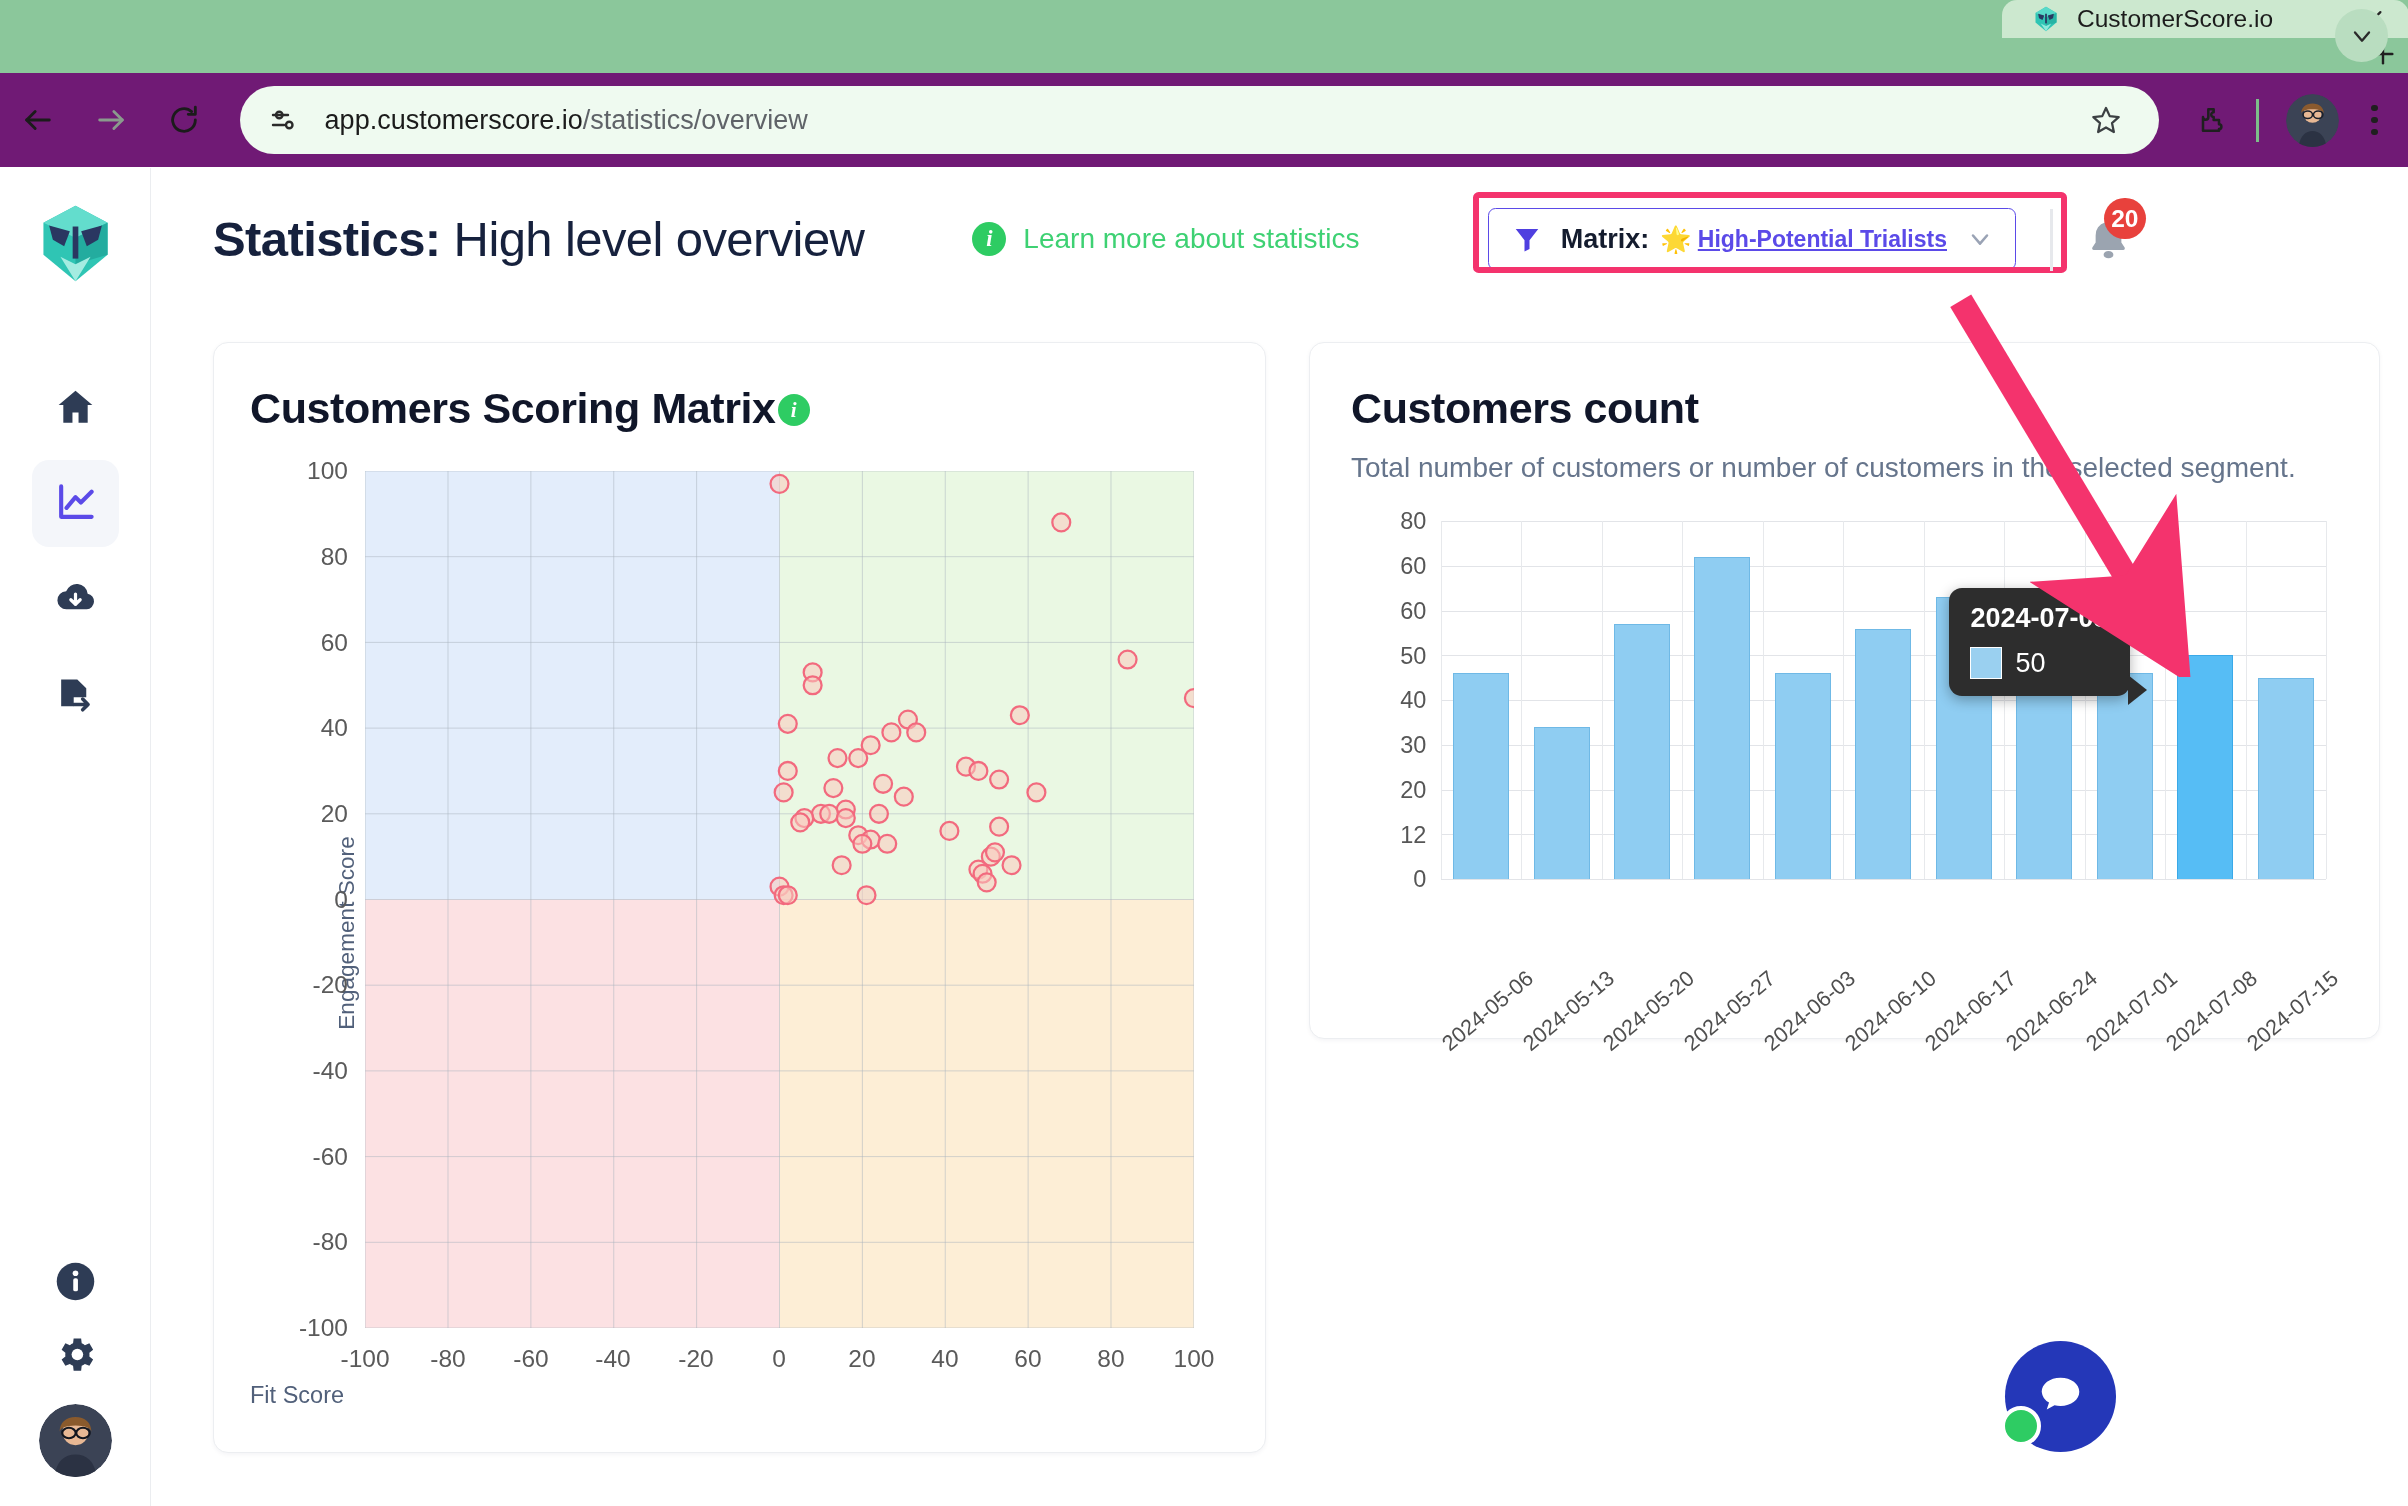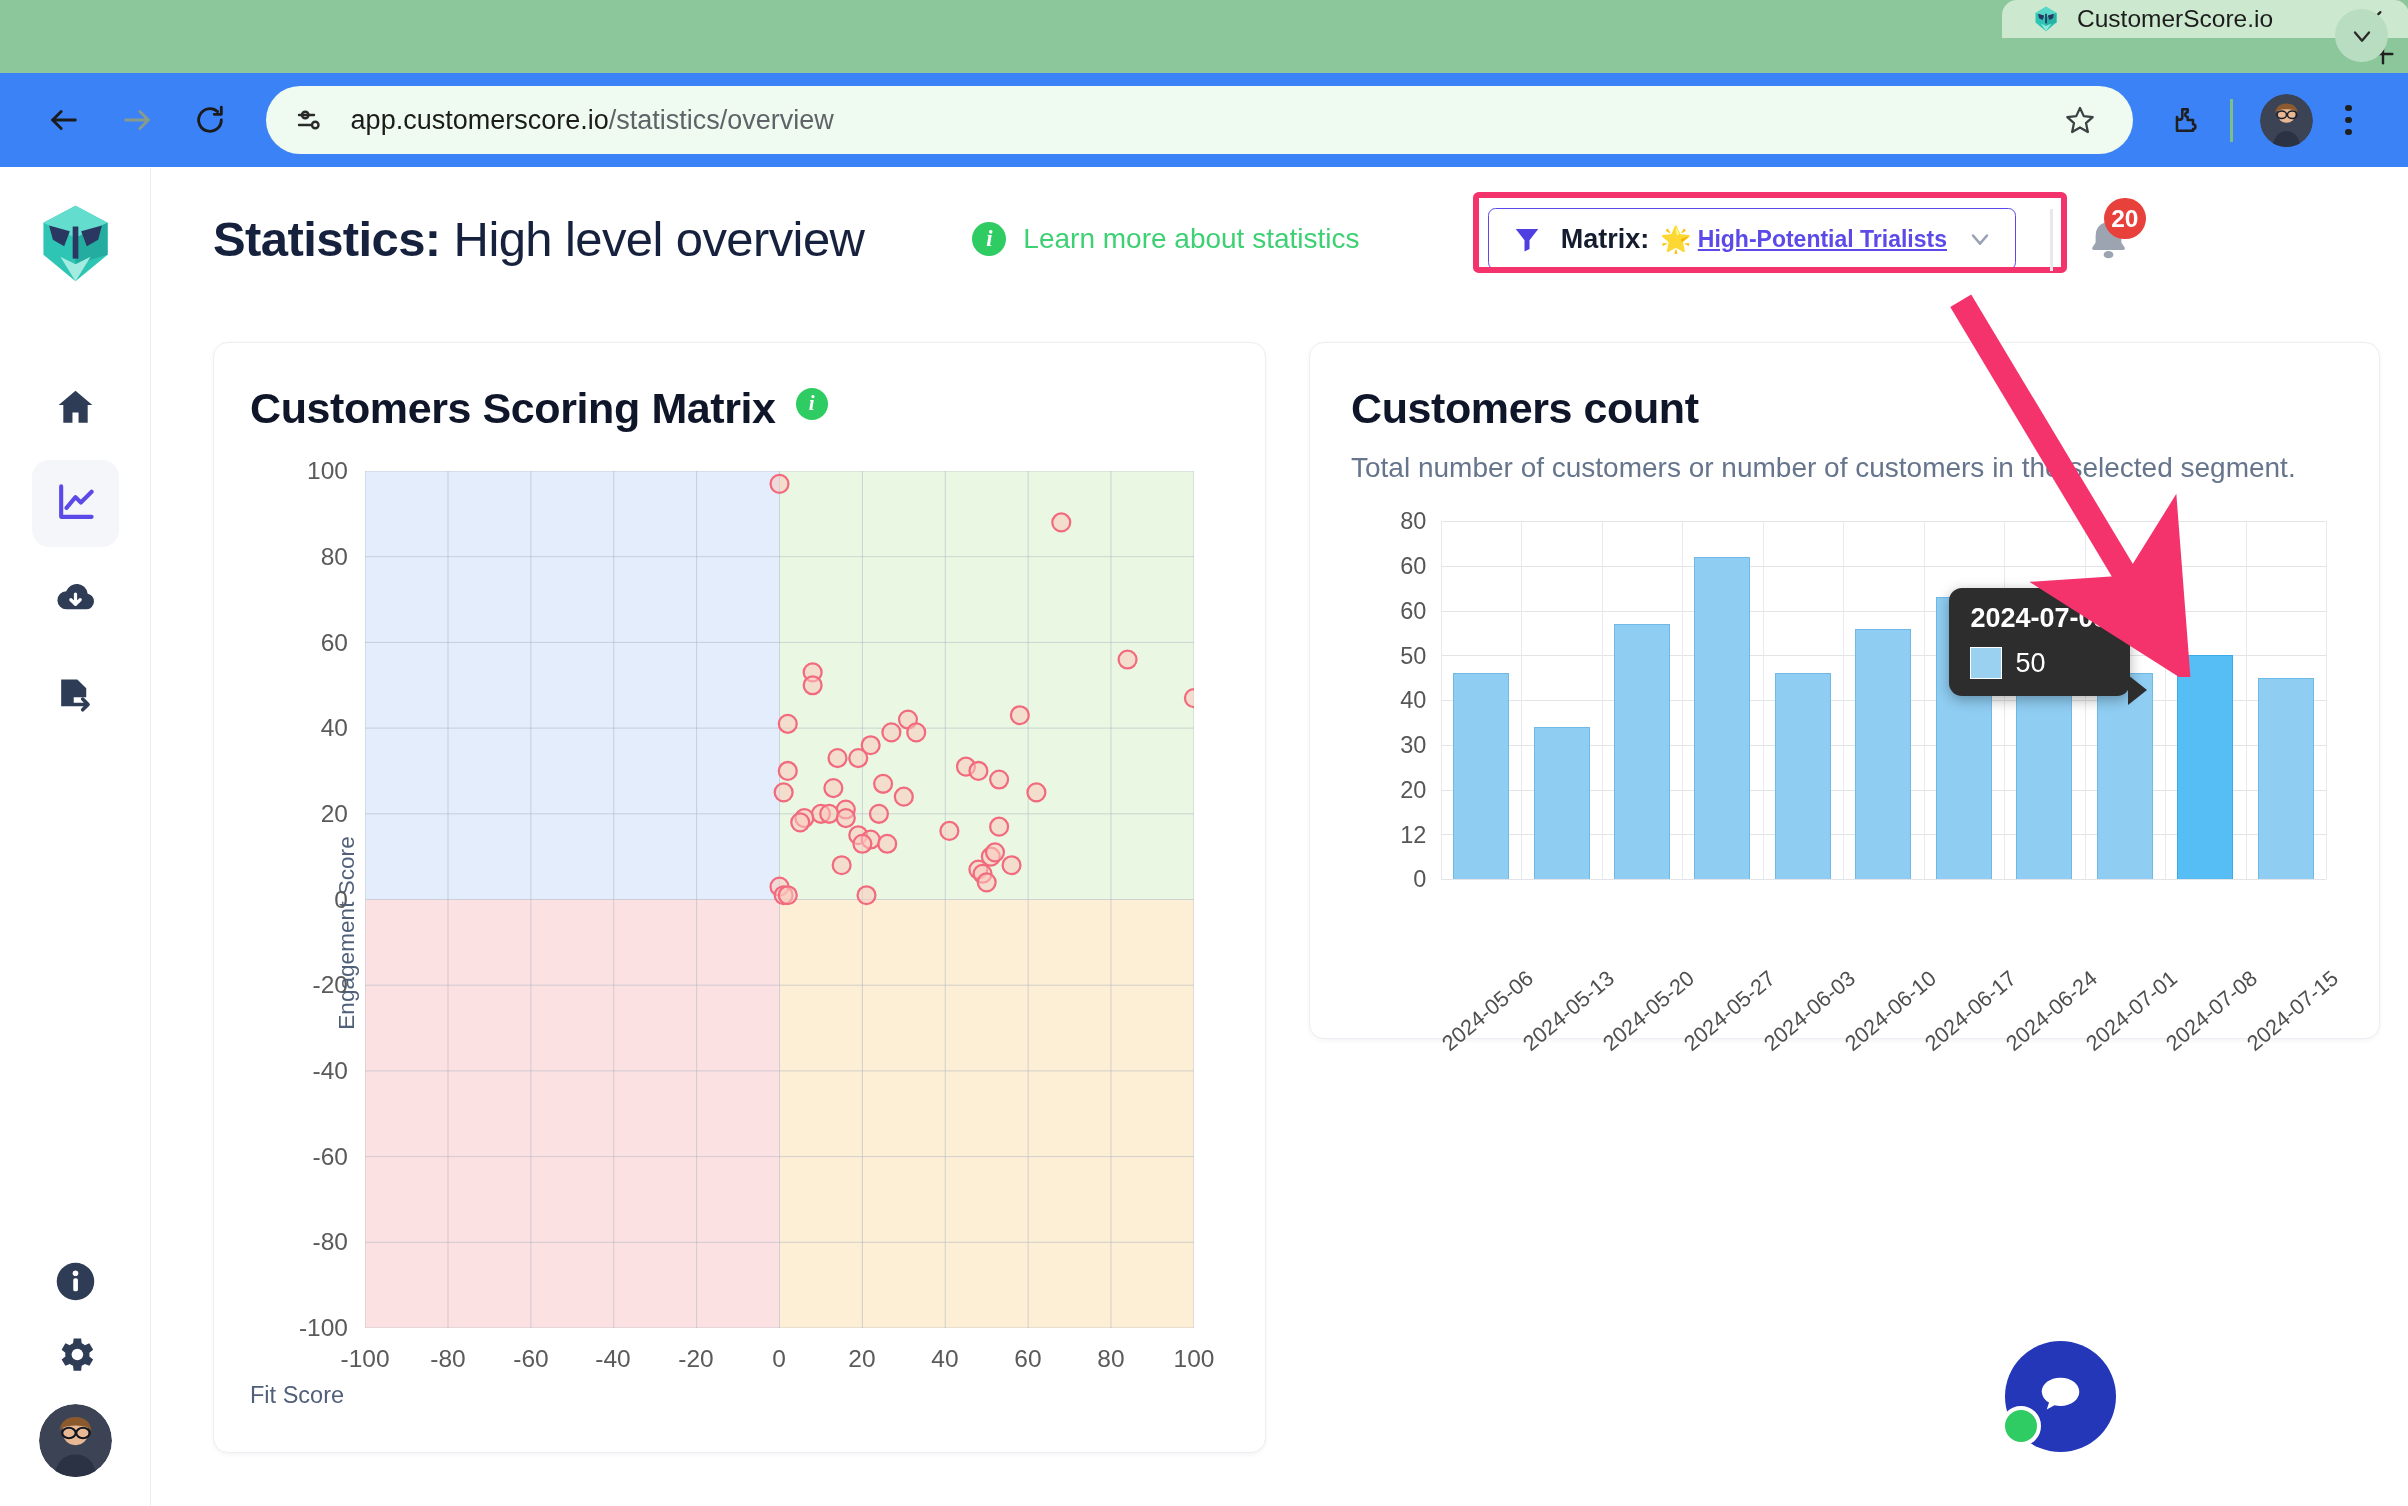--- a/index.html
+++ b/index.html
@@ -39,22 +39,22 @@
     font-size: 38px; color: #1f1f1f; font-weight: 300; line-height: 1;
   }
   .tabstrip-right {
     position: absolute; right: 21px; top: 9.4px;
     width: 53px; height: 53px; border-radius: 50%;
     background: #b9ddc0;
     display:flex; align-items:center; justify-content:center;
   }
 
   .toolbar {
-    height: 94px; background: #3b82f6;
-    display: flex; align-items: center; padding: 0 34px;
+    height: 94px; background: #701a75;
+    display: flex; align-items: center; padding: 0 8px;
     position: relative;
   }
   .nav-btn {
     width: 60px; height: 60px; border-radius: 50%;
     display: flex; align-items: center; justify-content: center;
     margin-right: 13px; flex: 0 0 auto;
   }
   .omnibox {
     flex: 1; height: 68px; background: #effaf0; border-radius: 34px;
     display: flex; align-items: center; padding: 0 24.5px 0 22.6px;
@@ -159,21 +159,21 @@
 
   
   .cards { display: flex; gap: 43px; padding: 72px 94px 0 62px; align-items: flex-start; }
   .card {
     background: #fff; border: 0.9px solid #eceef1; border-radius: 15px;
     box-shadow: 0 1.9px 4.7px rgba(18,30,60,.045);
   }
   .card-left { width: 1053px; height: 1111px; padding: 41px 36px 19px 36px; }
   .card-right { width: 1081px; height: 697px; padding: 41px 40px 24.5px 41px; }
 
-  .card-title-row { display: flex; align-items: flex-start; gap: 20px; }
+  .card-title-row { display: flex; align-items: center; gap: 2px; }
   .card-title { font-size: 43px; font-weight: 700; color: #101629; letter-spacing: -0.4px; }
   .card-title-badge {
     width: 32px; height: 32px; border-radius: 50%; background: #2ecc63; color: #fff;
     font-size: 21px; font-weight: 700; font-style: italic; margin-top: 3.8px;
     display:flex; align-items:center; justify-content:center; flex:0 0 32px;
     font-family: "Liberation Serif", serif;
   }
   .card-sub { font-size: 28px; color: #66758c; margin-top: 19px; }
 
   

